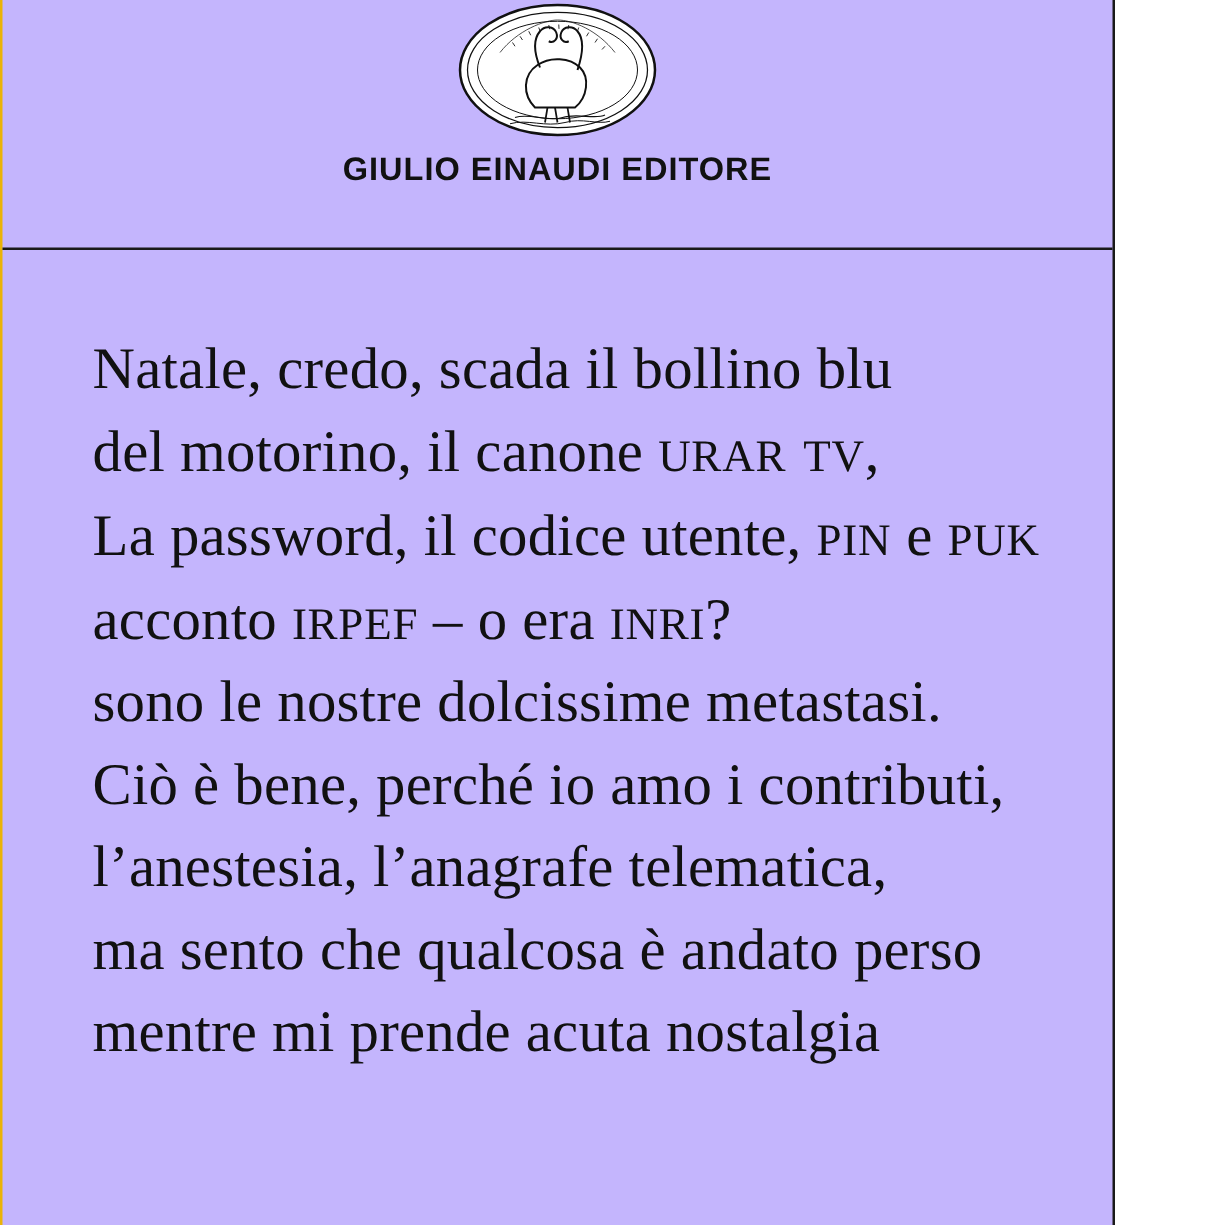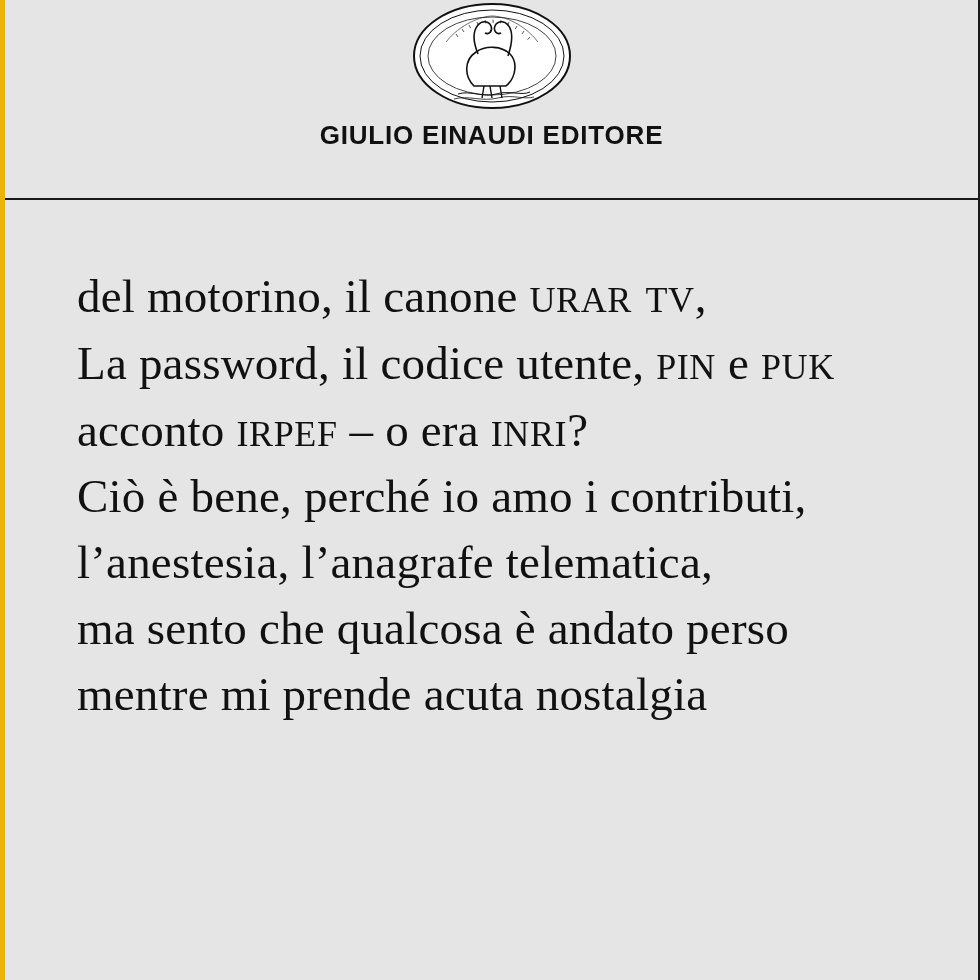--- a/index.html
+++ b/index.html
@@ -9,25 +9,25 @@
   }
   body {
     width: 980px;
     height: 980px;
     overflow: hidden;
     font-family: "Liberation Serif", serif;
     color: #0d0d0d;
   }
   .page {
     position: relative;
-    width: 980px;
+    width: 892px;
     height: 980px;
-    background: #e5e5e5;
+    background: #c4b5fd;
     box-sizing: border-box;
-    border-left: 5px solid #eab308;
+    border-left: 2px solid #eab308;
     border-right: 2px solid #1a1a1a;
   }
 
   
   .publisher-block {
     position: relative;
     height: 200px;
     box-sizing: border-box;
     border-bottom: 2px solid #1a1a1a;
     display: flex;
@@ -97,22 +97,24 @@
         <path d="M34 40 C48 22 70 14 80 14 C92 14 112 22 126 40" stroke="#111111" stroke-width="0.6" fill="none"></path>
         <g stroke="#111111" stroke-width="0.7">
           <path d="M44 32 l2 3 M50 27 l2 3 M57 23 l1.6 3.2 M65 20 l1.2 3.4 M73 18 l0.8 3.4 M81 17.6 l0.2 3.5 M89 18 l-0.6 3.4 M97 20 l-1.2 3.4 M105 24 l-1.8 3 M112 29 l-2 3 M118 35 l-2.4 2.6"></path>
         </g>
       </svg>
     </div>
     <div class="publisher-name">GIULIO EINAUDI EDITORE</div>
   </div>
 
   <div class="poem">
+      <div class="verse-line"><span>Natale, credo, scada il bollino blu</span></div>
       <div class="verse-line"><span>del motorino, il canone </span><span class="sc">urar tv</span><span>,</span></div>
       <div class="verse-line"><span>La password, il codice utente, </span><span class="sc">pin</span><span> e </span><span class="sc">puk</span></div>
       <div class="verse-line"><span>acconto </span><span class="sc">irpef</span><span> – o era </span><span class="sc">inri</span><span>?</span></div>
+      <div class="verse-line"><span>sono le nostre dolcissime metastasi.</span></div>
       <div class="verse-line"><span>Ciò è bene, perché io amo i contributi,</span></div>
       <div class="verse-line"><span>l’anestesia, l’anagrafe telematica,</span></div>
       <div class="verse-line"><span>ma sento che qualcosa è andato perso</span></div>
       <div class="verse-line"><span>mentre mi prende acuta nostalgia</span></div>
     </div>
 
 </div>
 
 </body></html>

